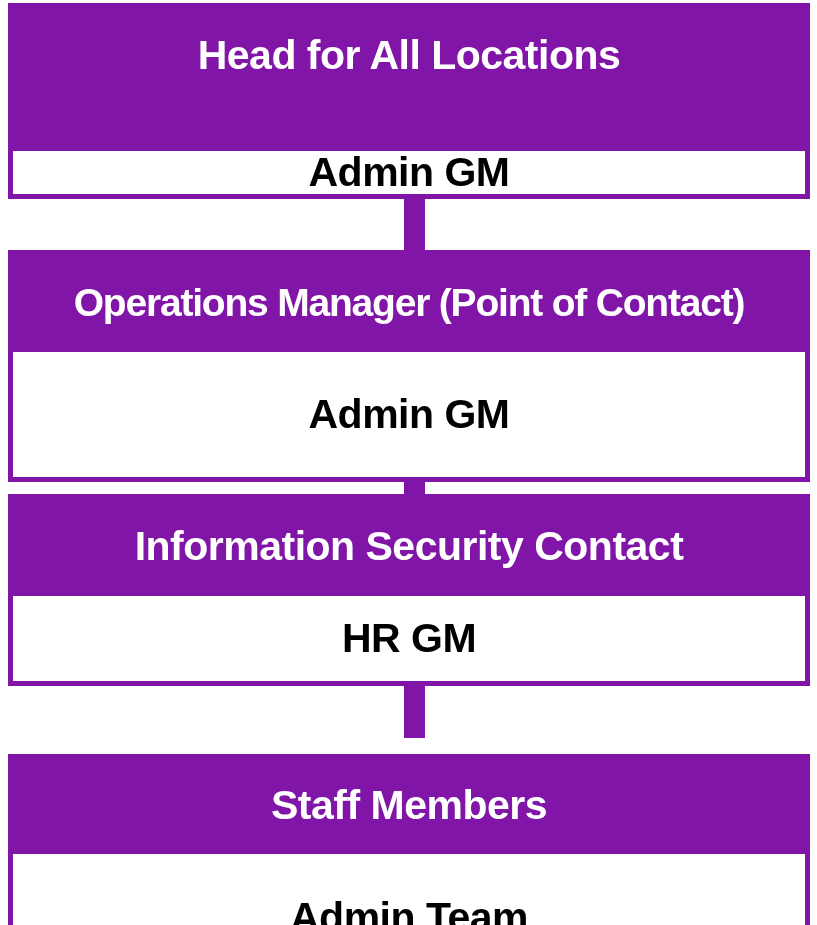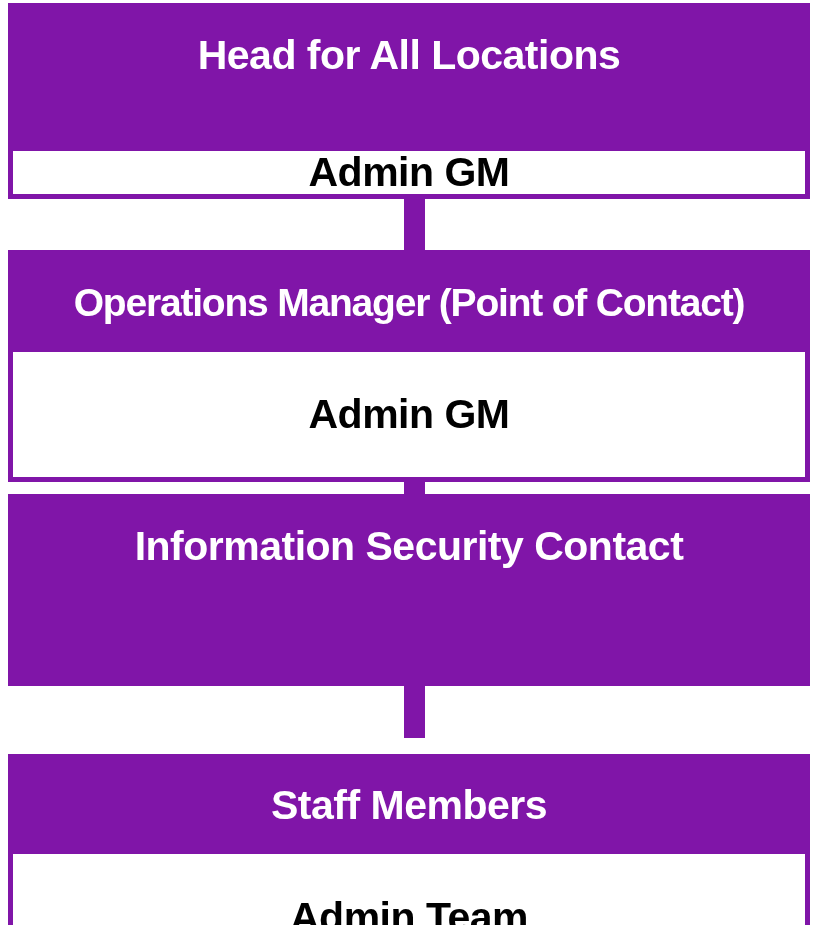--- a/index.html
+++ b/index.html
@@ -104,20 +104,21 @@
     <div class="node-body">Admin GM</div>
   </div>
 
   <div class="node node-2">
     <div class="node-title">Operations Manager (Point of Contact)</div>
     <div class="node-body">Admin GM</div>
   </div>
 
   <div class="node node-3">
     <div class="node-title">Information Security Contact</div>
+    <div class="node-body">HR GM</div>
   </div>
 
   <div class="node node-4">
     <div class="node-title">Staff Members</div>
     <div class="node-body">Admin Team</div>
   </div>
 
 </div>
 
 </body></html>

